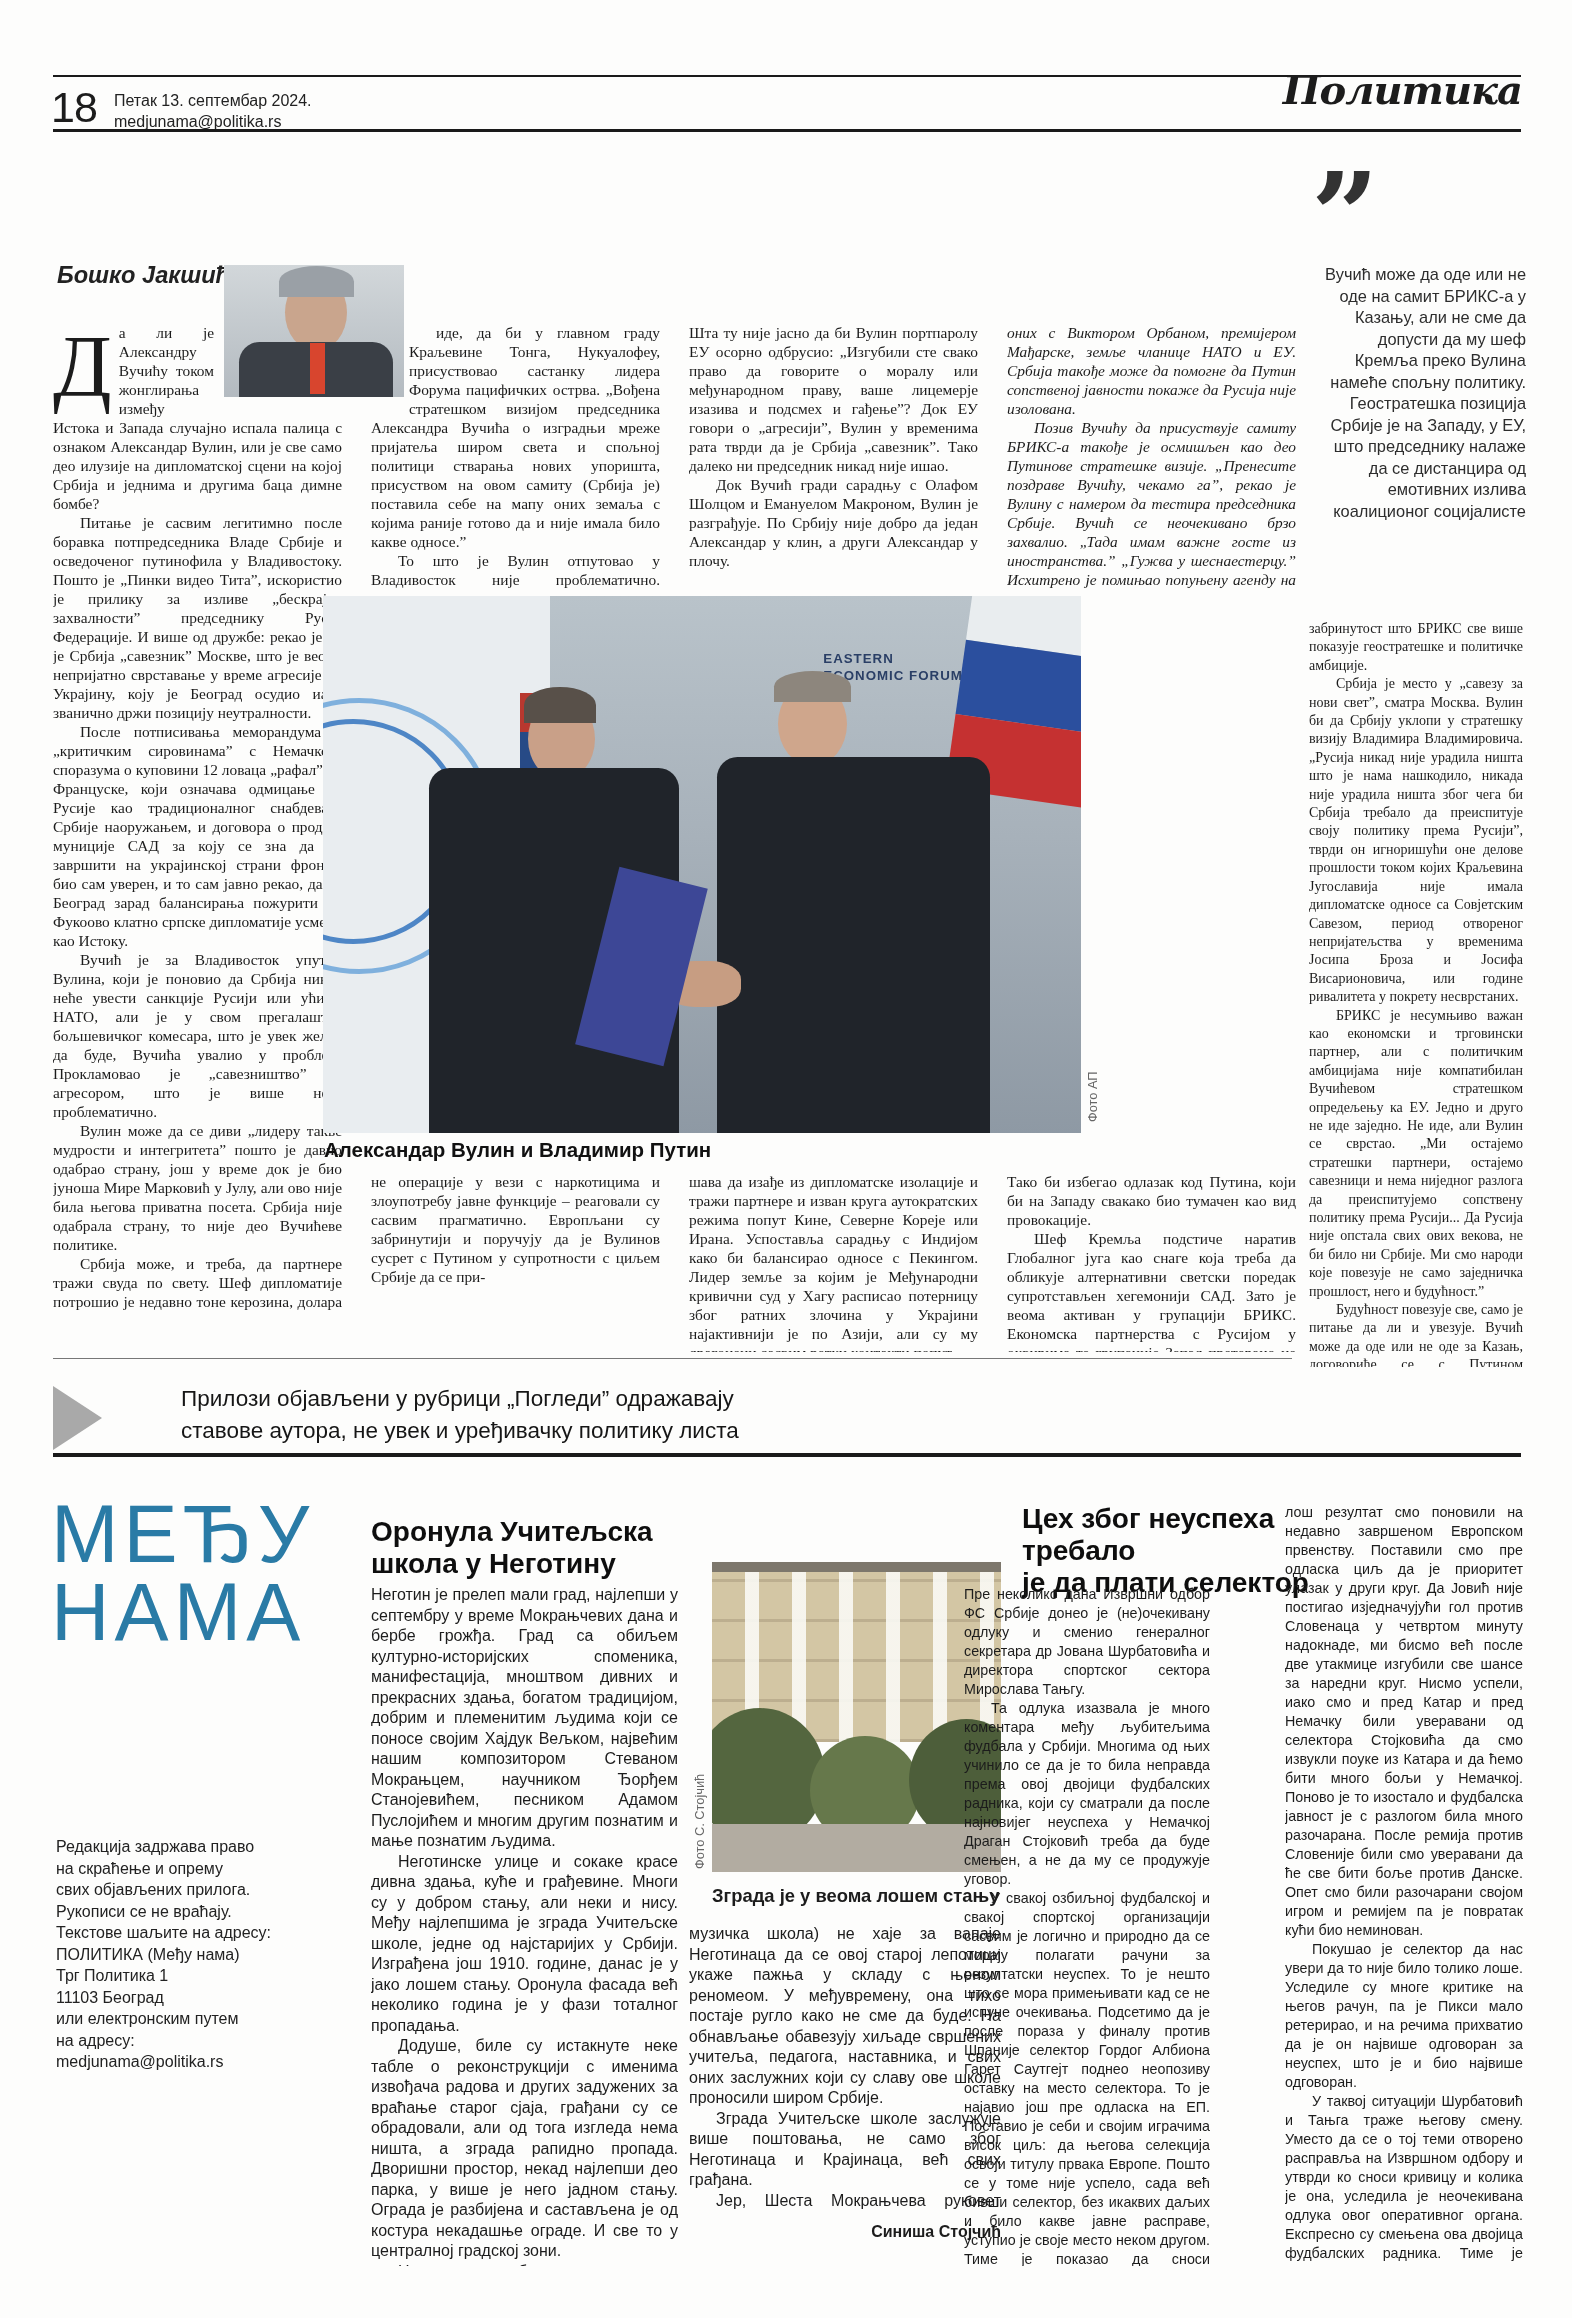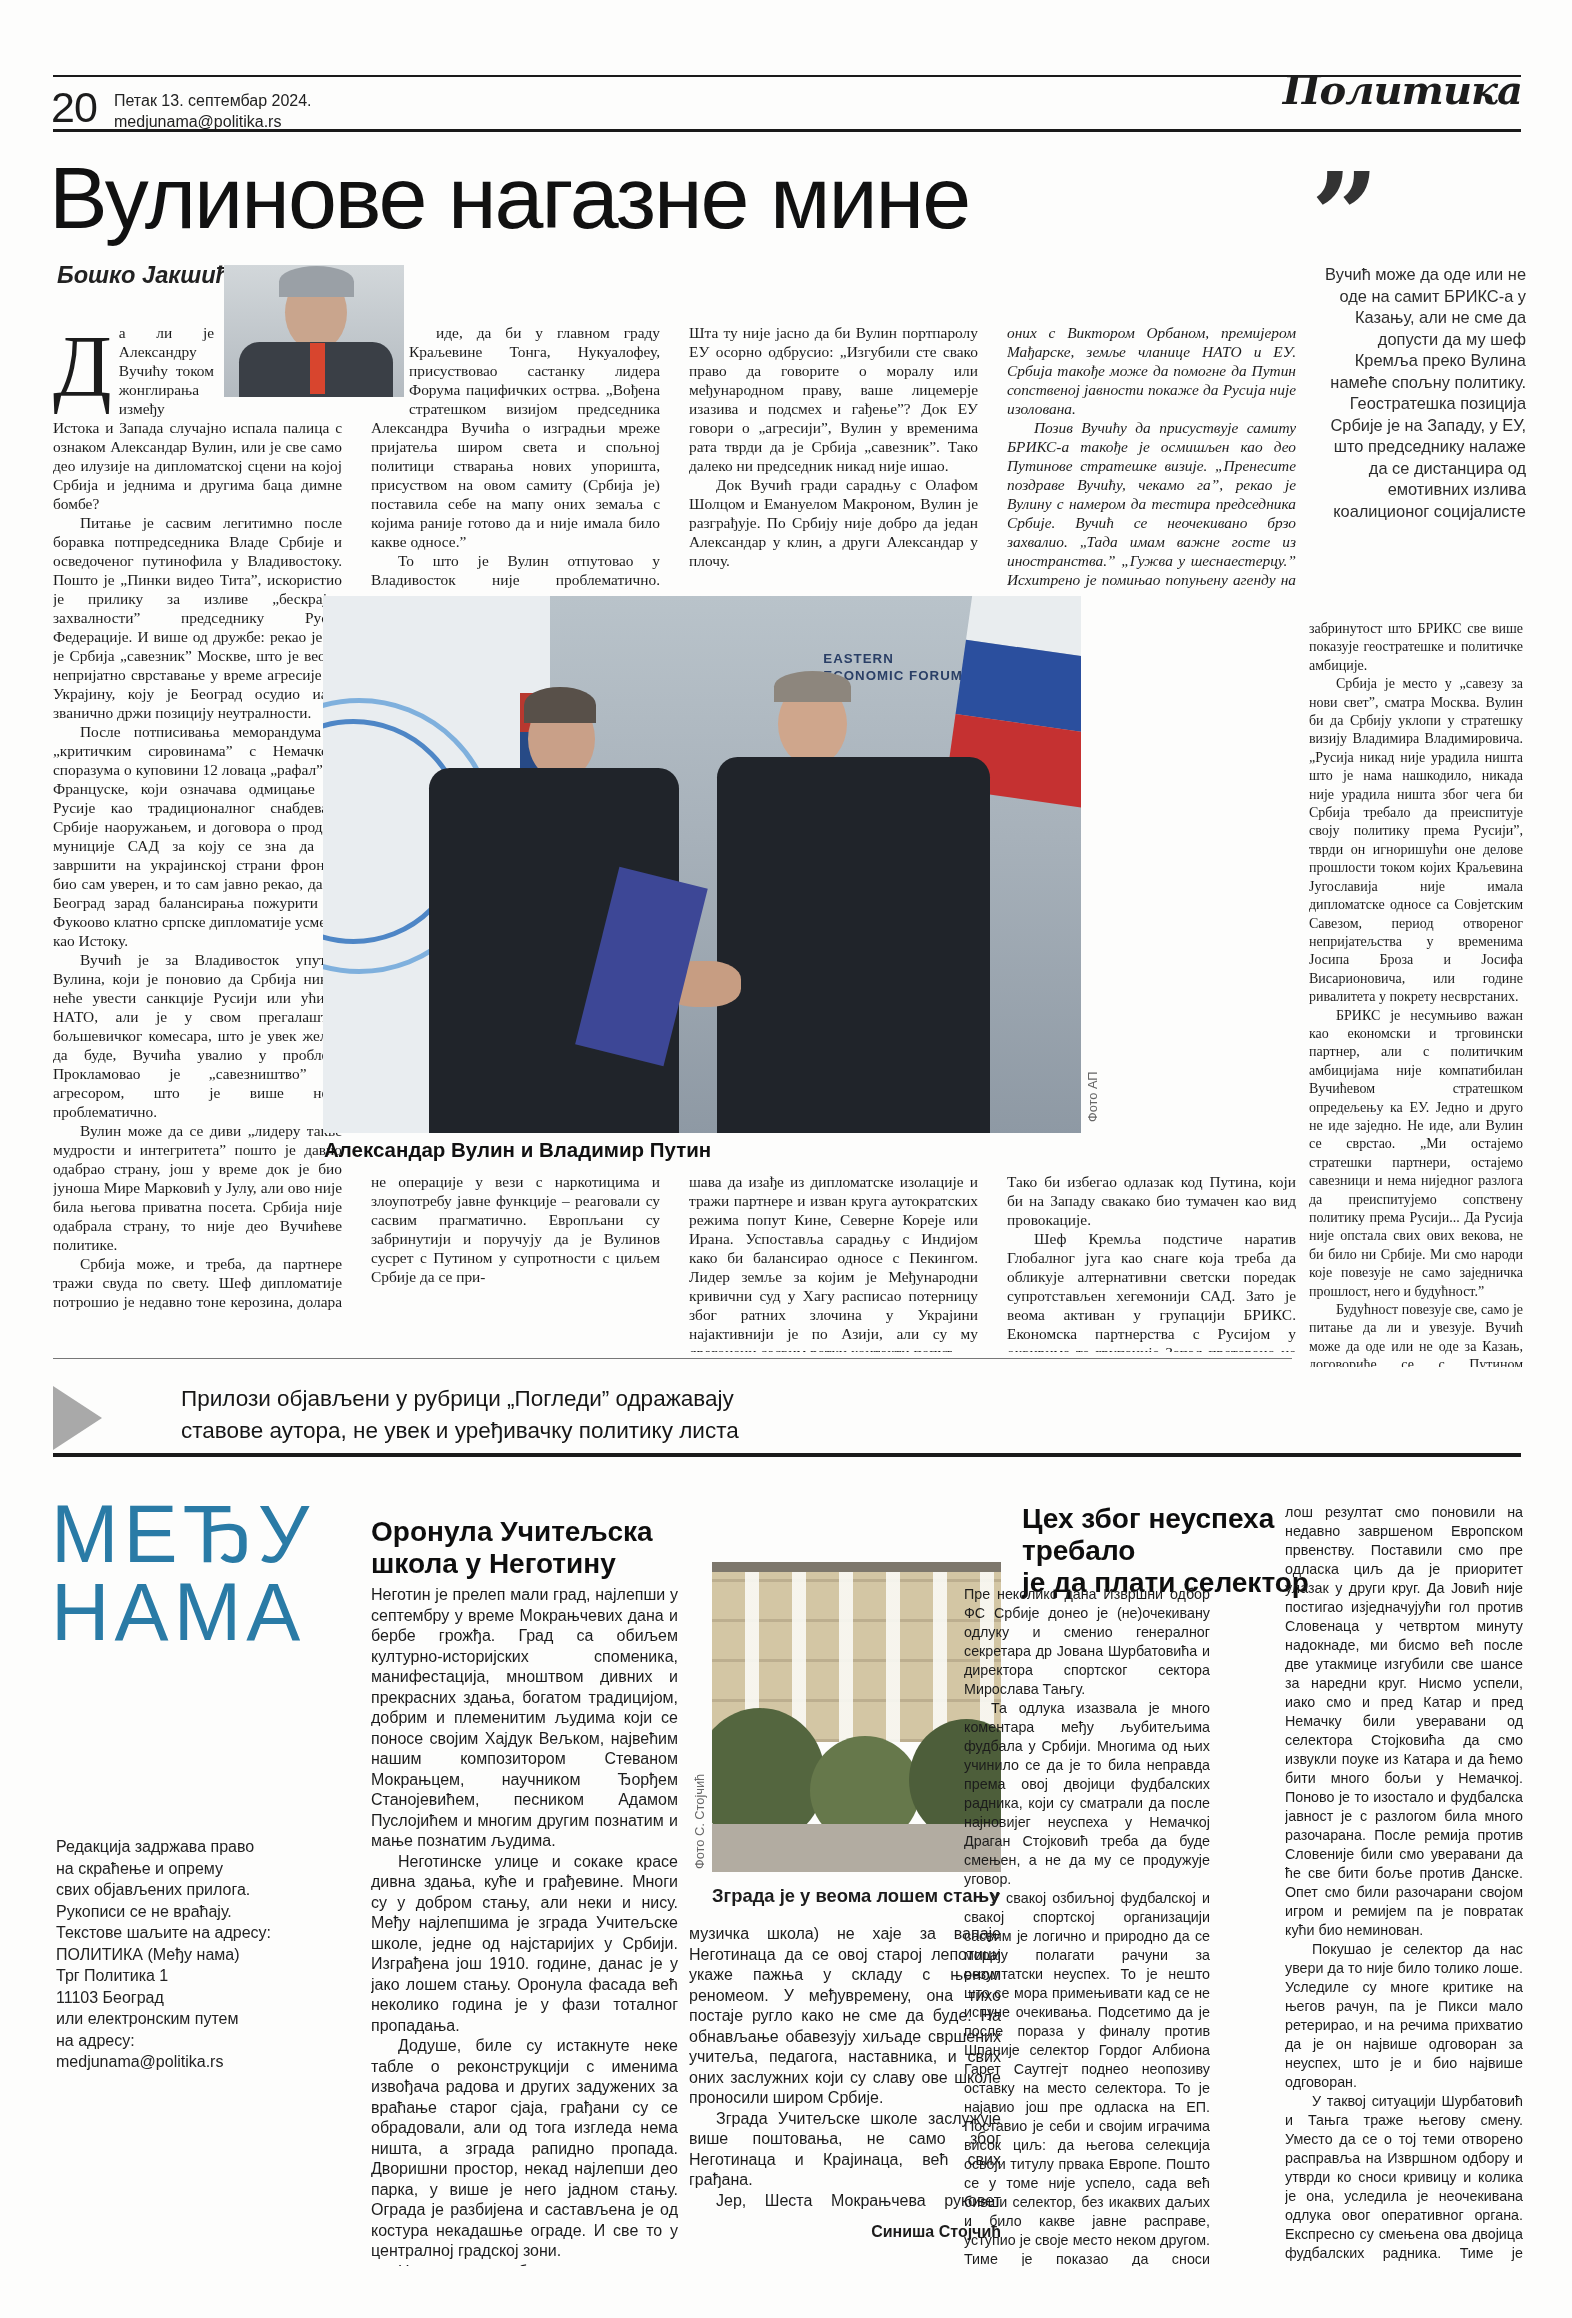--- a/index.html
+++ b/index.html
@@ -58,27 +58,26 @@
   .sp-bush{position:absolute;border-radius:50%;}
   .sp-ground{position:absolute;left:0;bottom:0;width:100%;height:14%;background:#b2aca1;}
   .pp{background:linear-gradient(180deg,#d2d7da,#b3bac0);}
 </style>
 </head>
 <body>
 
 <div id="page">
 
   <div class="abs rule" style="left:53px;top:75px;width:1468px;height:1.5px;"></div>
-  <div class="abs pagenum" style="left:51px;top:83px;">20</div>
+  <div class="abs pagenum" style="left:51px;top:83px;">18</div>
   <div class="abs dateblk" style="left:114px;top:91px;">Петак 13. септембар 2024.
 medjunama@politika.rs</div>
   <div class="abs masthead" style="right:51px;top:66px;">Политика</div>
   <div class="abs rule" style="left:53px;top:129px;width:1468px;height:3.1px;"></div>
 
-  <div class="abs headline" style="left:49px;top:154px;">Вулинове нагазне мине</div>
   <div class="abs byline" style="left:57px;top:262px;">Бошко Јакшић</div>
 
   <div class="abs ph pp" style="left:224px;top:265px;width:180px;height:132px;">
     <div class="head" style="left:61px;top:9.2px;width:62px;height:77px;background:#c9a58d;"></div>
     <div class="abs" style="left:55px;top:1px;width:75px;height:31px;background:#9aa0a6;border-radius:50% 50% 0 0;"></div>
     <div class="abs" style="left:15.4px;top:77px;width:154px;height:56px;background:#3a3f46;border-radius:20.5px 20.5px 0 0;"></div>
     <div class="abs" style="left:86px;top:78px;width:15.4px;height:51px;background:#d8452e;"></div>
   </div>
 
   <div class="abs txt ser" style="left:53px;top:323px;width:289px;height:991px;">

